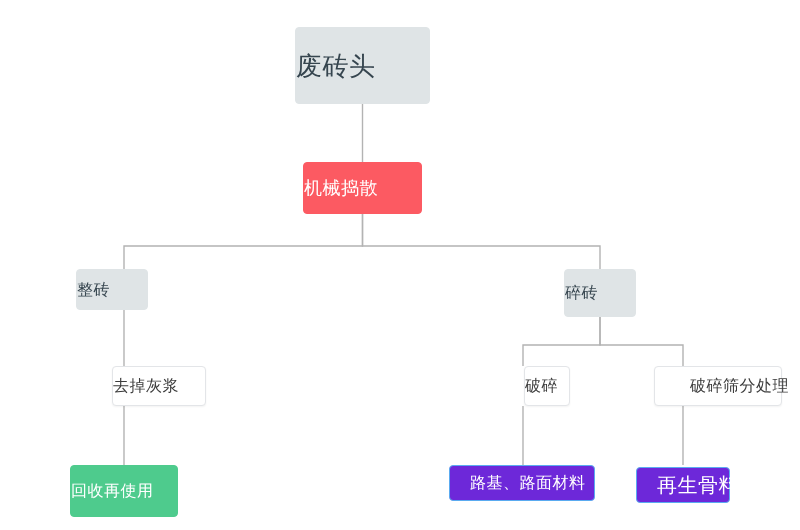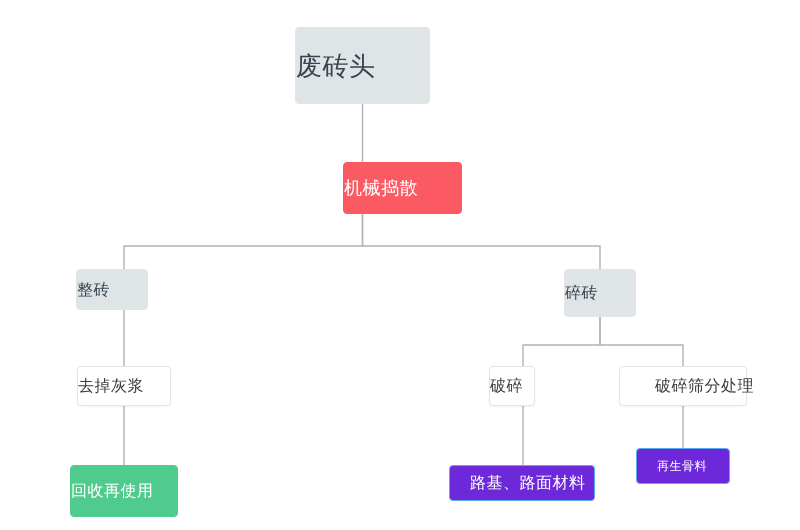--- a/index.html
+++ b/index.html
@@ -46,20 +46,21 @@
   .node-red {
     background: #fc5a62;
     color: #ffffff;
     border: 1px solid #fc5a62;
   }
   .node-white {
     background: #ffffff;
     color: #3c3c3c;
     border: 1px solid #e3e5e8;
     box-shadow: 0 1px 2px rgba(0,0,0,0.05);
+    margin-left: 35px;
   }
   .node-green {
     background: #4ecb8d;
     color: #ffffff;
     border: 1px solid #4ecb8d;
   }
   .node-blue {
     background: #6d28d9;
     color: #ffffff;
     border: 1px solid #5aabf0;
@@ -82,21 +83,21 @@
         <path d="M 124 406 L 124 465"></path>
         <path d="M 523 406 L 523 465"></path>
         <path d="M 683 406 L 683 465"></path>
       </g>
   </svg>
 
   <div id="node-layer">
       <div class="node node-gray" style="left: 295px; top: 27px; width: 135px; height: 77px; font-size: 26px;">
         <span>废砖头</span>
       </div>
-      <div class="node node-red" style="left: 303px; top: 162px; width: 119px; height: 52px; font-size: 18px; margin-left: 40px;">
+      <div class="node node-red" style="left: 303px; top: 162px; width: 119px; height: 52px; font-size: 18px;">
         <span>机械捣散</span>
       </div>
       <div class="node node-gray" style="left: 76px; top: 269px; width: 72px; height: 41px; font-size: 16px;">
         <span>整砖</span>
       </div>
       <div class="node node-gray" style="left: 564px; top: 269px; width: 72px; height: 48px; font-size: 16px;">
         <span>碎砖</span>
       </div>
       <div class="node node-white" style="left: 77px; top: 366px; width: 94px; height: 40px; font-size: 16px;">
         <span>去掉灰浆</span>
@@ -106,18 +107,18 @@
       </div>
       <div class="node node-white" style="left: 619px; top: 366px; width: 128px; height: 40px; font-size: 16px; padding-left: 35px;">
         <span>破碎筛分处理</span>
       </div>
       <div class="node node-green" style="left: 70px; top: 465px; width: 108px; height: 52px; font-size: 16px;">
         <span>回收再使用</span>
       </div>
       <div class="node node-blue" style="left: 449px; top: 465px; width: 146px; height: 36px; font-size: 16px;">
         <span>路基、路面材料</span>
       </div>
-      <div class="node node-blue" style="left: 636px; top: 448px; width: 94px; height: 36px; font-size: 12px;">
+      <div class="node node-blue" style="left: 636px; top: 467px; width: 94px; height: 36px; font-size: 20px;">
         <span>再生骨料</span>
       </div>
     </div>
 
 </div>
 
 </body></html>

